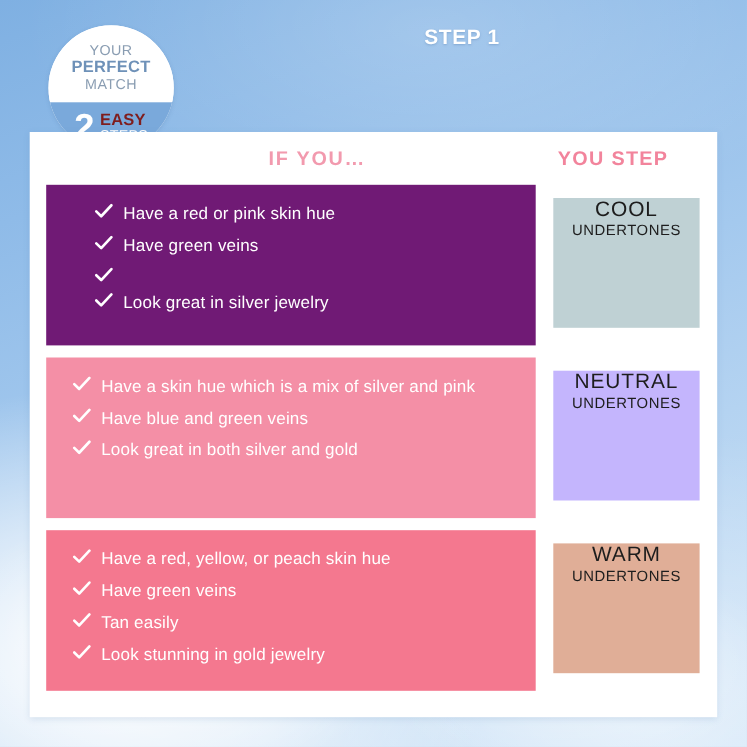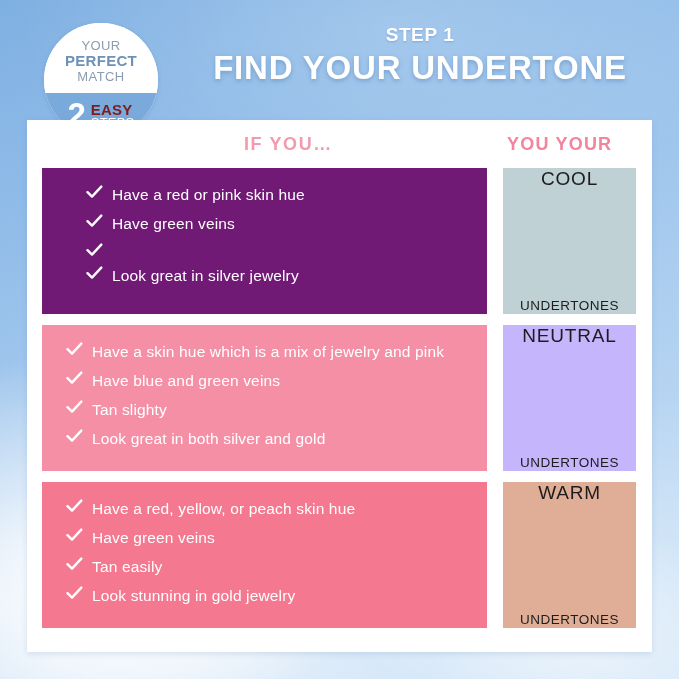--- a/index.html
+++ b/index.html
@@ -68,22 +68,22 @@
   .panel.p1{background:#701a75;padding-left:44px;}
   .panel.p2{background:#f48fa6;}
   .panel.p3{background:#f4788f;}
 
   .item{display:flex;align-items:flex-start;margin-bottom:8px;}
   .item .ck{width:26px;flex:0 0 26px;padding-top:1px;}
   .item .tx{font-size:15.5px;color:#ffffff;line-height:21px;letter-spacing:0.15px;
             max-width:385px;}
   .chk{display:block;}
 
-  .swatch{position:absolute;left:461px;top:0;width:133px;height:146px;
-    display:flex;flex-direction:column;align-items:center;justify-content:space-between;}
+  .swatch{position:absolute;left:461px;top:12px;width:133px;height:118px;
+    display:flex;flex-direction:column;align-items:center;justify-content:flex-start;}
   .sw1{background:#bfd1d4;}
   .sw2{background:#c4b5fd;}
   .sw3{background:#e0ae97;}
   .sw-name{font-size:19px;color:#1d1d1d;letter-spacing:0.8px;line-height:22px;}
   .sw-sub{font-size:13.5px;color:#1d1d1d;letter-spacing:0.5px;line-height:16px;}
 </style>
 </head>
 <body>
 
 <div class="stage">
@@ -102,28 +102,27 @@
       <div class="b-two">2</div>
       <div class="b-es">
         <span class="b-easy">EASY</span>
         <span class="b-steps">STEPS</span>
       </div>
     </div>
   </div>
 
   <div class="header">
     <div class="step">STEP 1</div>
-    <div class="title">FIND YOUR UNDERTONE</div>
   </div>
 
   <div class="card">
 
     <div class="colheads">
       <div class="ch-if">IF YOU…</div>
-      <div class="ch-have">YOU YOUR</div>
+      <div class="ch-have">YOU STEP</div>
     </div>
 
     <div class="row r1">
       <div class="panel p1">
         <div class="item">
           <span class="ck">
             <svg class="chk" width="17" height="14" viewBox="0 0 17 14">
                 <path d="M1.5 7.2 L6 11.6 L15.3 1.6" stroke="#ffffff" stroke-width="2.4" fill="none" stroke-linecap="round" stroke-linejoin="round"></path>
               </svg>
           </span>
@@ -160,37 +159,29 @@
     </div>
 
     <div class="row r2">
       <div class="panel p2">
         <div class="item">
           <span class="ck">
             <svg class="chk" width="17" height="14" viewBox="0 0 17 14">
                 <path d="M1.5 7.2 L6 11.6 L15.3 1.6" stroke="#ffffff" stroke-width="2.4" fill="none" stroke-linecap="round" stroke-linejoin="round"></path>
               </svg>
           </span>
-          <span class="tx">Have a skin hue which is a mix of jewelry and pink</span>
+          <span class="tx">Have a skin hue which is a mix of silver and pink</span>
         </div>
         <div class="item">
           <span class="ck">
             <svg class="chk" width="17" height="14" viewBox="0 0 17 14">
                 <path d="M1.5 7.2 L6 11.6 L15.3 1.6" stroke="#ffffff" stroke-width="2.4" fill="none" stroke-linecap="round" stroke-linejoin="round"></path>
               </svg>
           </span>
           <span class="tx">Have blue and green veins</span>
-        </div>
-        <div class="item">
-          <span class="ck">
-            <svg class="chk" width="17" height="14" viewBox="0 0 17 14">
-                <path d="M1.5 7.2 L6 11.6 L15.3 1.6" stroke="#ffffff" stroke-width="2.4" fill="none" stroke-linecap="round" stroke-linejoin="round"></path>
-              </svg>
-          </span>
-          <span class="tx">Tan slighty</span>
         </div>
         <div class="item">
           <span class="ck">
             <svg class="chk" width="17" height="14" viewBox="0 0 17 14">
                 <path d="M1.5 7.2 L6 11.6 L15.3 1.6" stroke="#ffffff" stroke-width="2.4" fill="none" stroke-linecap="round" stroke-linejoin="round"></path>
               </svg>
           </span>
           <span class="tx">Look great in both silver and gold</span>
         </div>
       </div>

